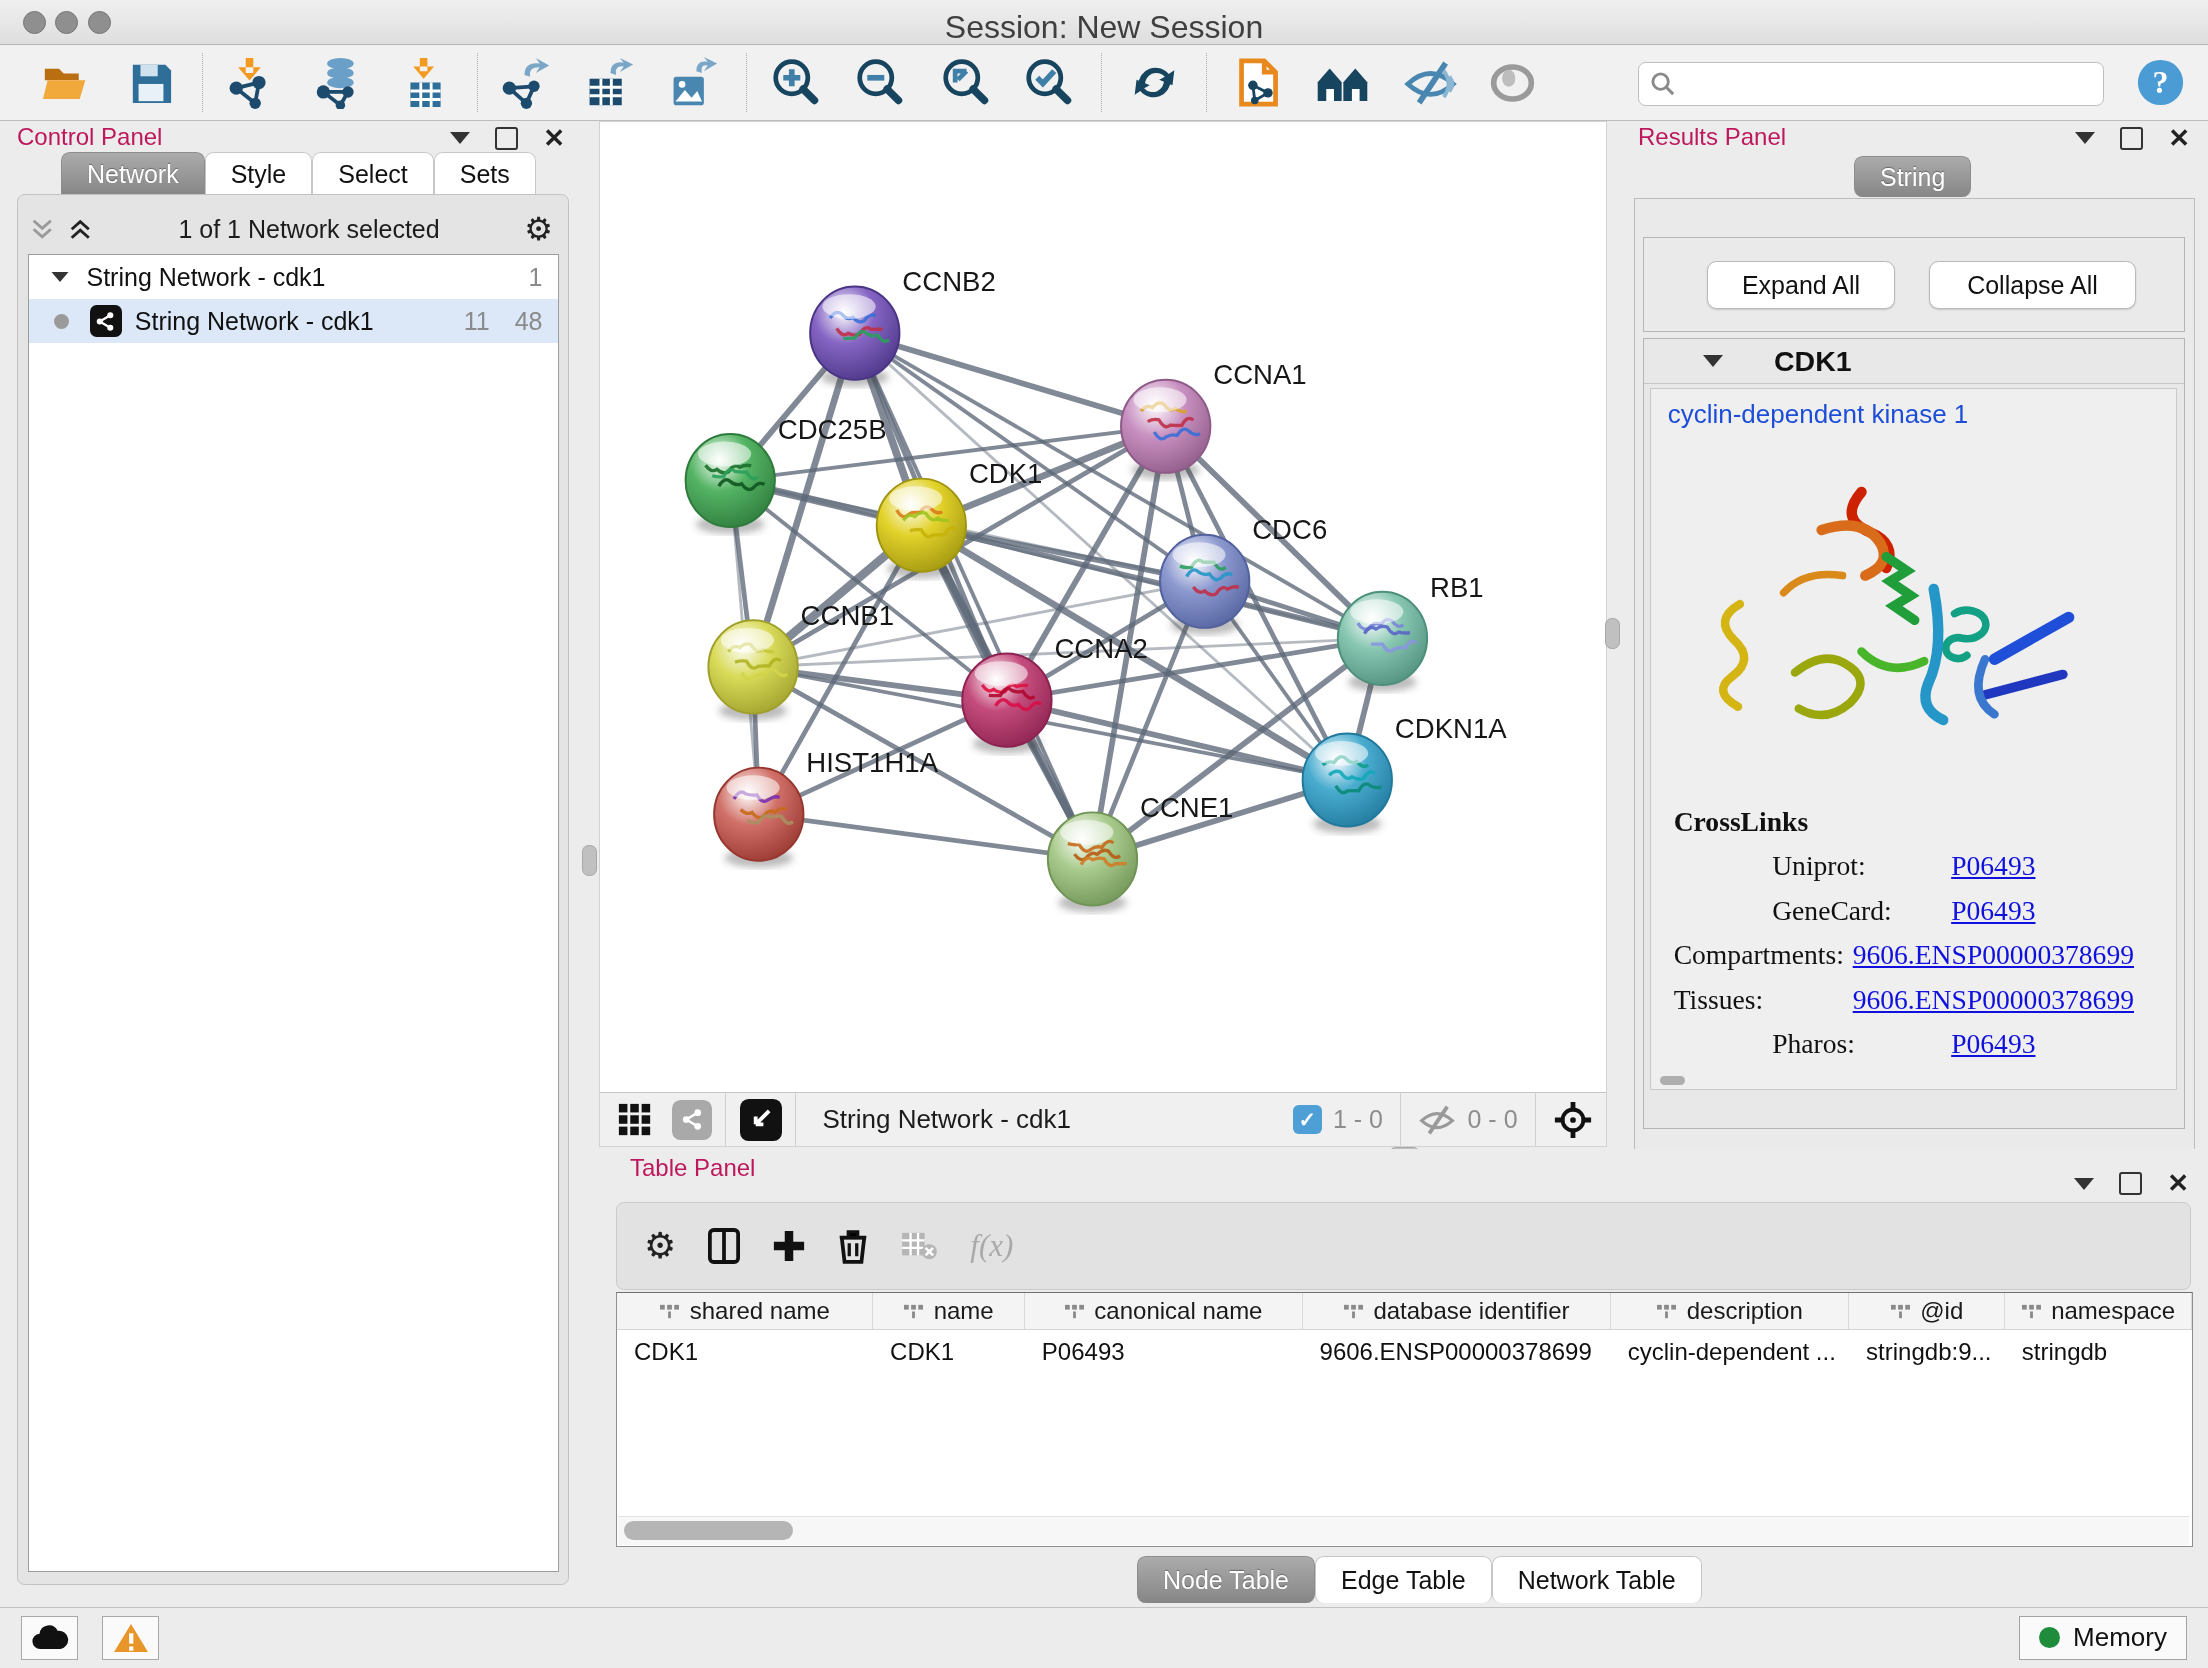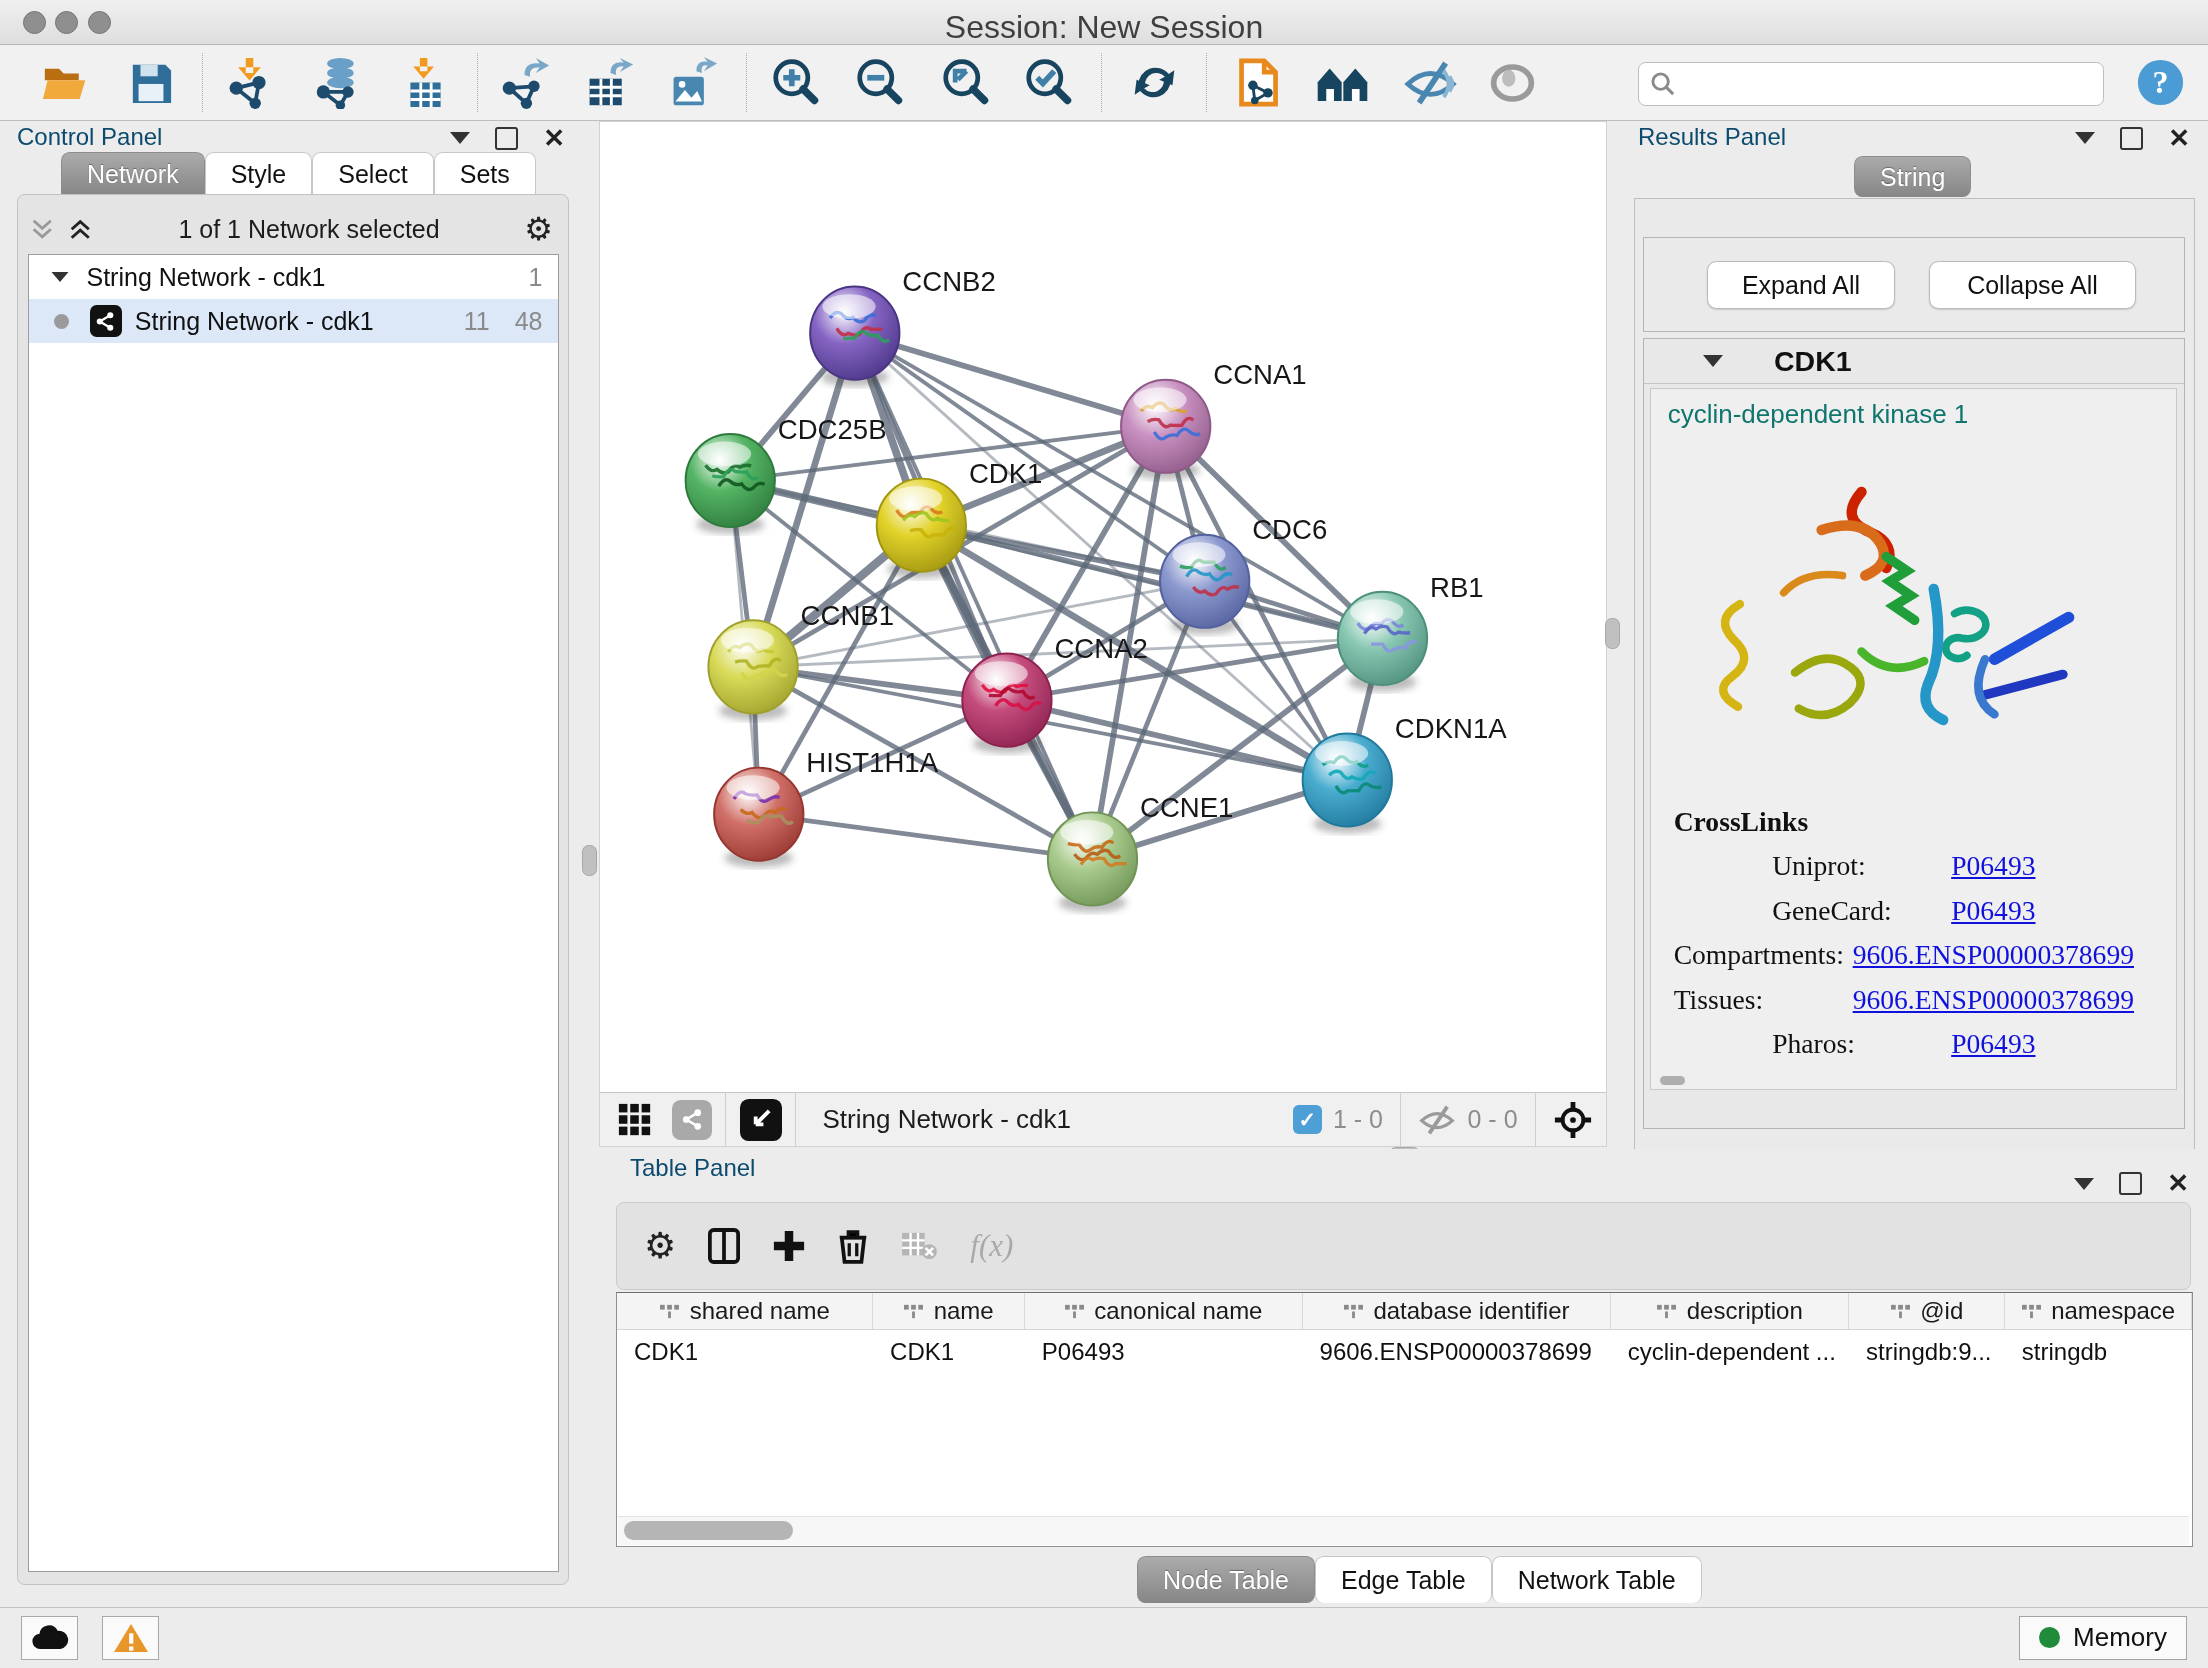--- a/index.html
+++ b/index.html
@@ -16,21 +16,21 @@
   .toolbar{position:absolute;left:0;top:45px;width:2208px;height:75px;
     background:#f1f1f1;border-bottom:1px solid #bdbdbd;}
   .tb-icon{position:absolute;top:11.4px;width:53px;height:53px;display:flex;
     align-items:center;justify-content:center;cursor:pointer;}
   .tb-sep{position:absolute;top:7.6px;width:0;height:59px;border-left:1.9px dotted #ababab;}
   .searchbox{position:absolute;left:1638px;top:17px;width:466px;height:44px;background:#fff;
     border:1px solid #bdbdbd;border-radius:7.6px;display:flex;align-items:center;padding-left:11.4px;box-sizing:border-box;}
   .searchbox input{border:none;outline:none;font-size:24px;width:399px;background:transparent;
     font-family:"Liberation Sans",sans-serif;}
   
-  .panel-title{font-size:24px;color:#0c4a6e;}
+  .panel-title{font-size:24px;color:#be185d;}
   .panel-ctls{position:absolute;display:flex;gap:25px;align-items:center;}
   .tri{width:0;height:0;border-left:10.5px solid transparent;border-right:10.5px solid transparent;
        border-top:12.4px solid #333;}
   .flt{width:19px;height:19px;border:2.9px solid #333;border-radius:2.9px;}
   .clx{font-size:26px;font-weight:bold;color:#222;line-height:19px;}
   .tab{height:42px;padding:0 25px;display:flex;align-items:center;justify-content:center;
        font-size:25px;background:#fff;border:1px solid #c6c6c6;border-bottom:none;
        border-radius:8.6px 8.6px 0 0;cursor:pointer;}
   .tab.sel{background:linear-gradient(#ababab,#868686);color:#fff;
        text-shadow:0 -1px 1px rgba(0,0,0,.35);border-color:#8d8d8d;}
@@ -66,21 +66,21 @@
   .rp-outer{position:absolute;left:11.4px;top:77px;width:559px;height:1406px;background:#eaeaea;
      border:1px solid #bdbdbd;}
   .rp-btnbox{position:absolute;left:7.6px;top:38px;width:540px;height:93px;background:#eaeaea;border:1px solid #b5b5b5;}
   .rp-btn{position:absolute;top:23px;height:46px;border:1px solid #b9b9b9;border-radius:9.5px;background:#fff;
      font-size:25px;display:flex;align-items:center;justify-content:center;cursor:pointer;
      box-shadow:0 1px 1.9px rgba(0,0,0,.15);}
   .rp-section{position:absolute;left:7.6px;top:139px;width:540px;height:789px;background:#e8e8e8;border:1px solid #b5b5b5;}
   .rp-sechead{position:absolute;left:0;top:0;width:100%;height:44px;border-bottom:1px solid #c6c6c6;
      display:flex;align-items:center;}
   .rp-content{position:absolute;left:5.7px;top:49px;width:525px;height:700px;background:#efefef;border:1px solid #c9c9c9;}
-  .gene-desc{position:absolute;left:17px;top:9.5px;font-size:26px;color:#0f766e;}
+  .gene-desc{position:absolute;left:17px;top:9.5px;font-size:26px;color:#1d4ed8;}
   .crosslinks{position:absolute;left:23px;top:417px;font-family:"Liberation Serif",serif;font-size:27.6px;}
   .cl-row{display:flex;margin-top:12.4px;justify-content:center;}
   .cl-label{width:179px;color:#111;}
   .cl-link{color:#1111dd;text-decoration:underline;cursor:pointer;}
   .mini-thumb{position:absolute;left:9.5px;bottom:3.8px;width:25px;height:9.5px;border-radius:4.8px;background:#aeaeae;}
   
   .table-panel{position:absolute;left:599px;top:1149px;width:1609px;height:458px;background:#ececec;}
   .tp-toolbar{position:absolute;left:17px;top:53px;width:1575px;height:88px;background:#e2e2e2;
      border:1px solid #cacaca;border-radius:7.6px;display:flex;align-items:center;gap:32px;padding-left:27px;box-sizing:border-box;}
   .tp-table{position:absolute;left:17px;top:143px;width:1575px;height:253px;background:#fff;

